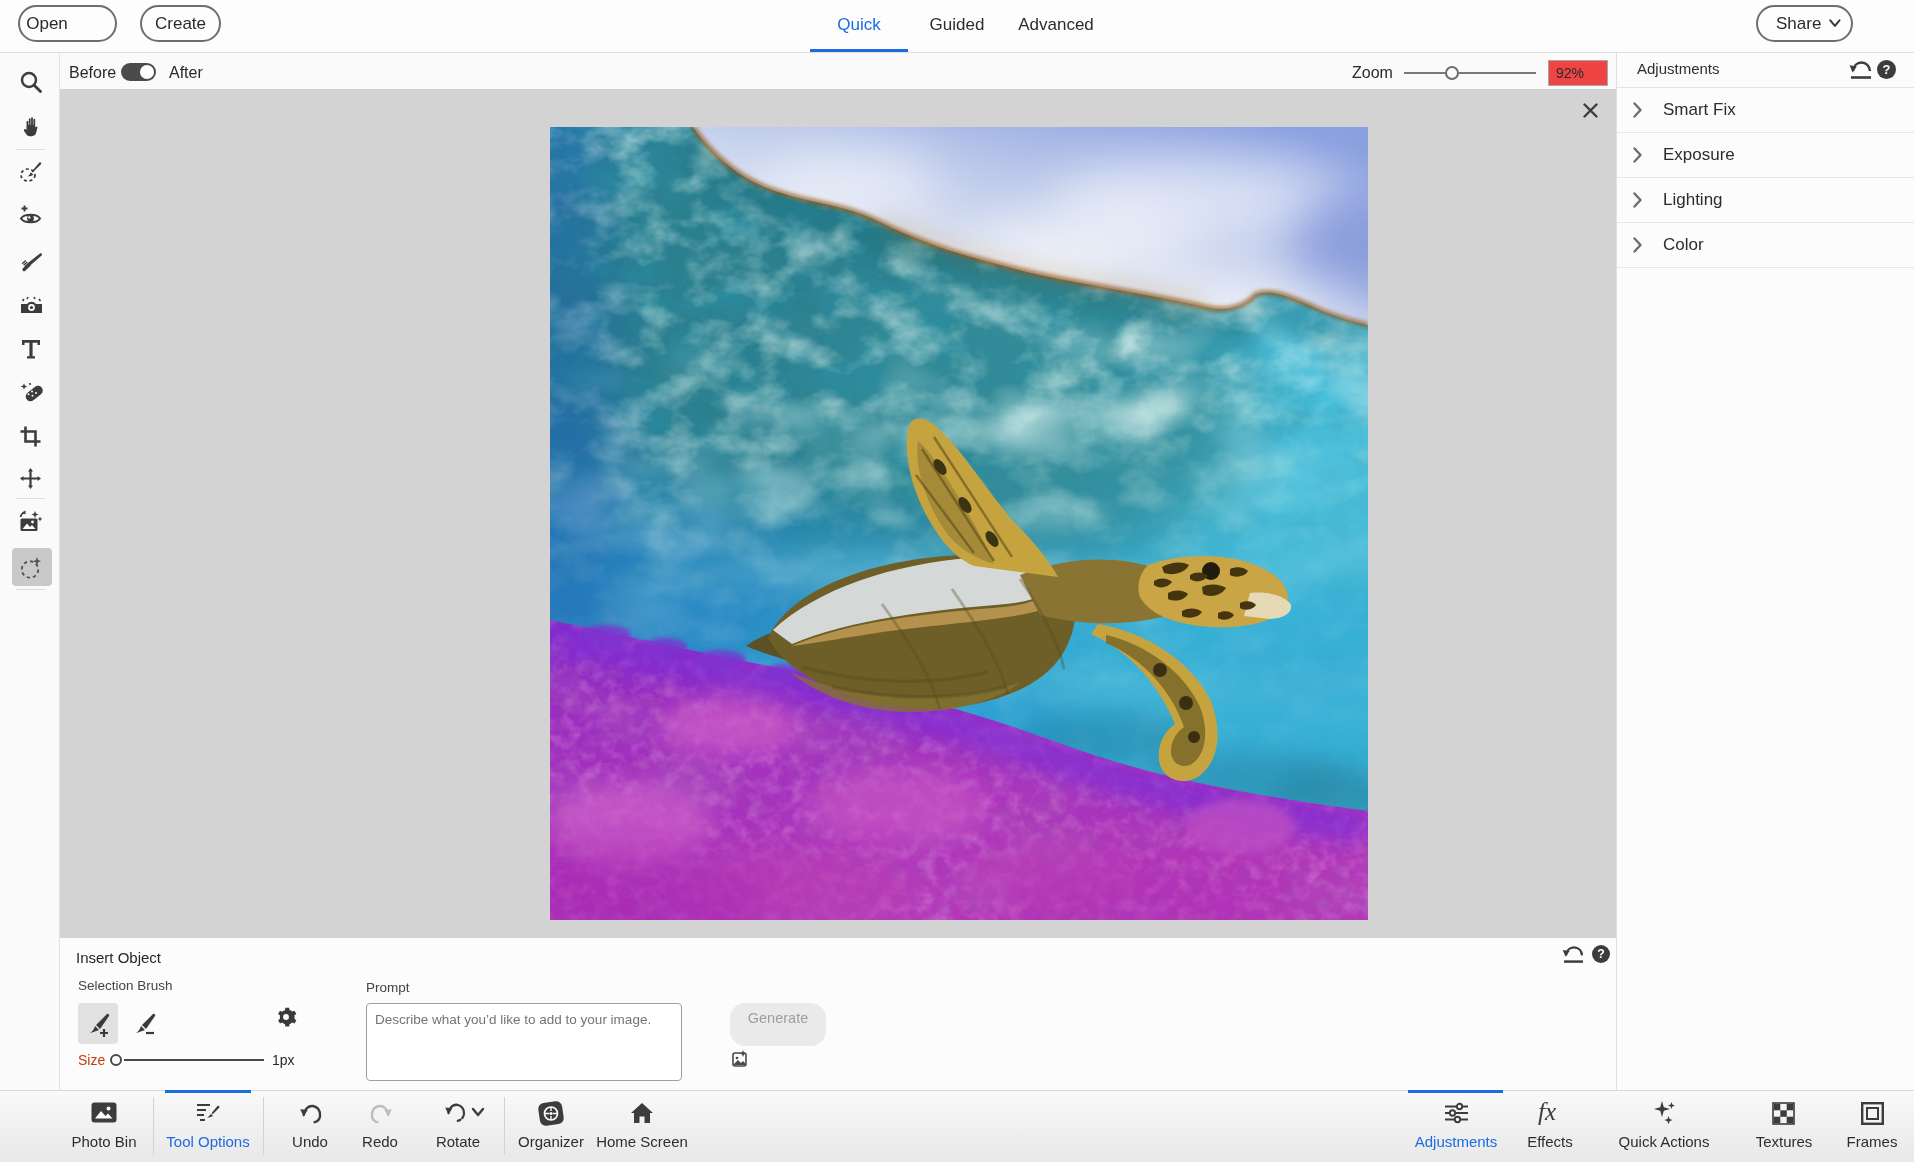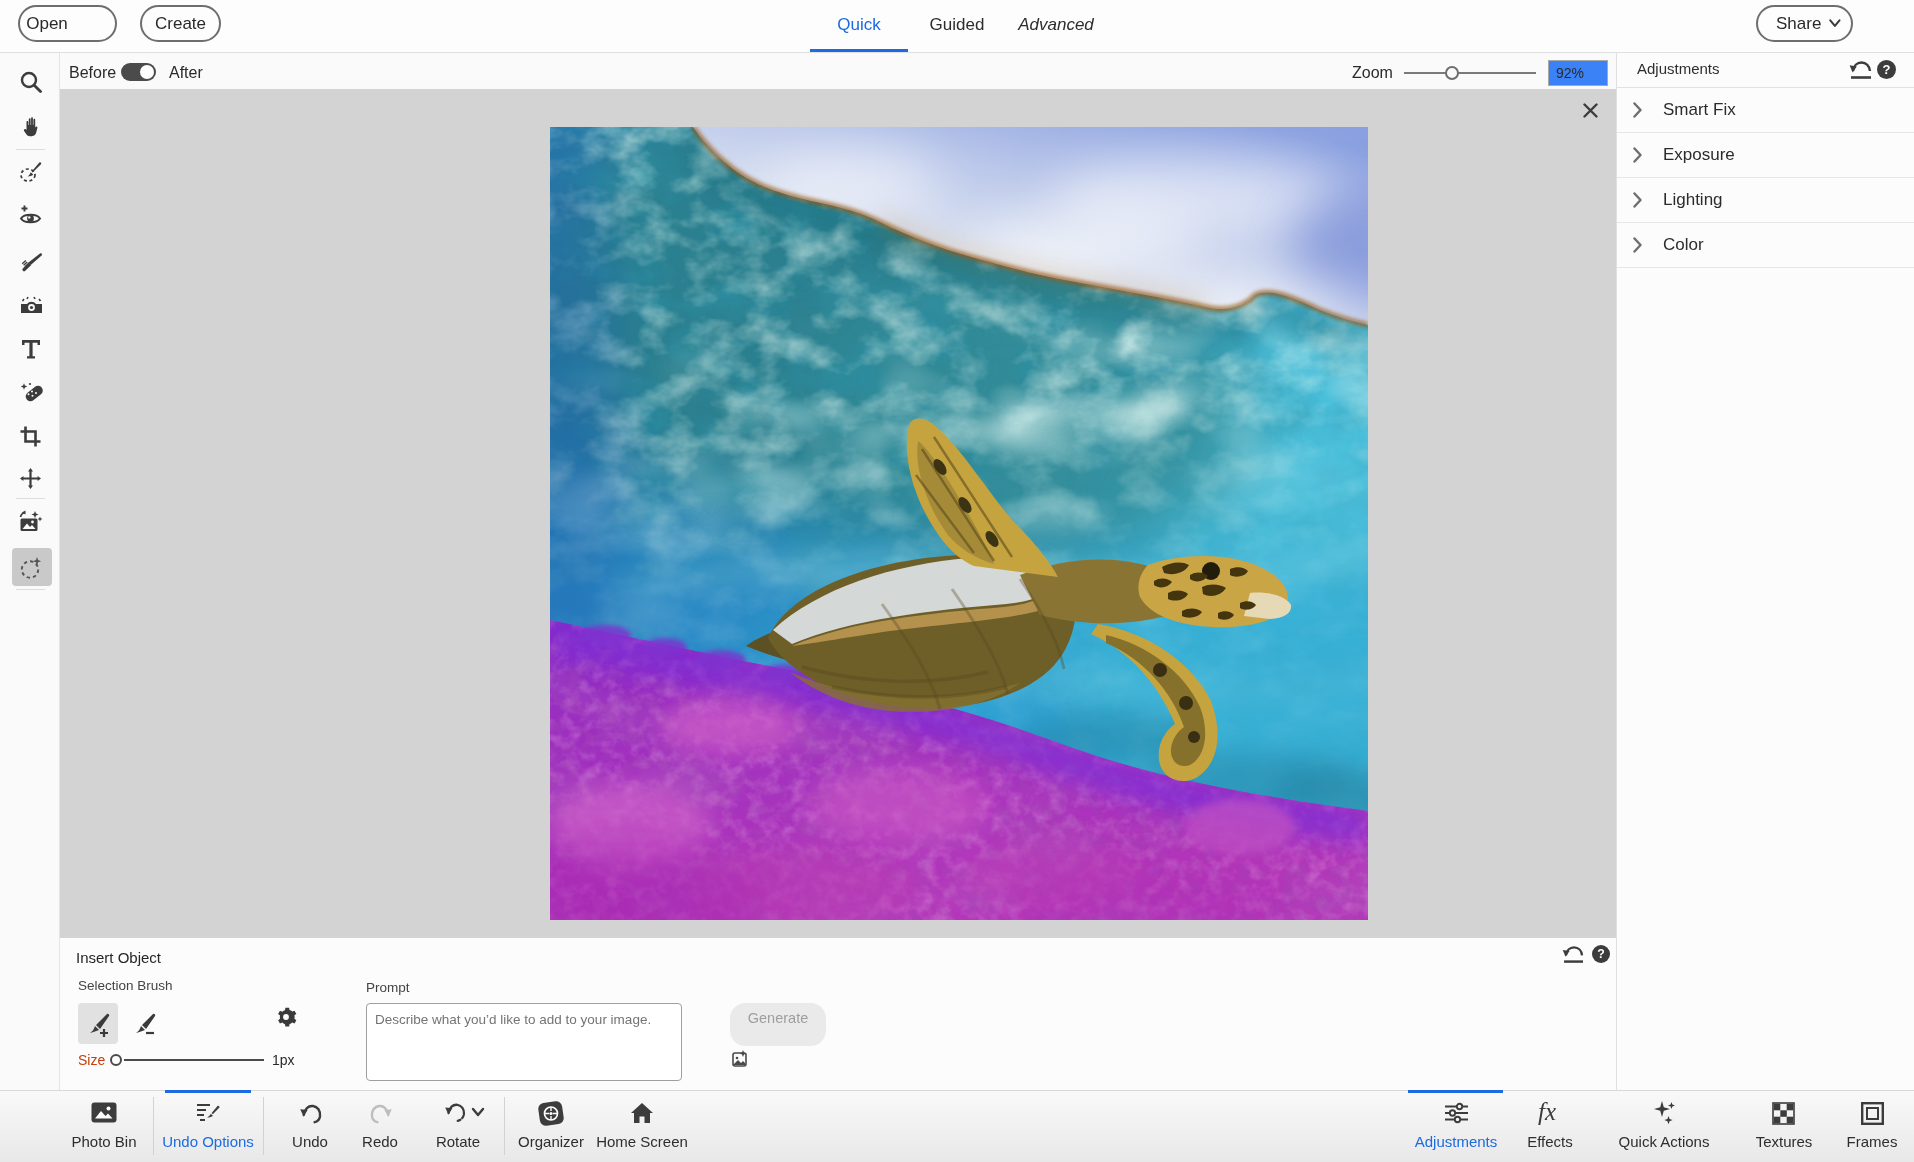--- a/index.html
+++ b/index.html
@@ -53,21 +53,21 @@
   <span style="margin-left:14px;">Open</span>
   <span style="width:1px; height:22px; background:#c4c4c4; margin:0 0 0 15px;"></span>
   <svg width="34" height="12" viewBox="0 0 34 12">
       <path d="M12 2 L17 8 L22 2" fill="none" stroke="#3c3c3c" stroke-width="2.2" stroke-linecap="round" stroke-linejoin="round"></path>
     </svg>
 </div>
 <div class="pillbtn" style="left:140px; width:81px;">Create</div>
 <div id="tabs">
   <div class="tab sel">Quick</div>
   <div class="tab">Guided</div>
-  <div class="tab" style="width:100px;font-style:italic;">Advanced</div>
+  <div class="tab" style="width:100px;">Advanced</div>
 </div>
 <div id="tabunderline"></div>
 <svg class="icn" style="left:1772px; top:13px;" width="22" height="18" viewBox="0 0 22 18">
   <rect x="0" y="0" width="22" height="18" rx="2" fill="#474747"></rect>
   <path d="M1 1.5 L11 9.5 L21 1.5" fill="none" stroke="#fdfdfd" stroke-width="1.6"></path>
   <path d="M1 16.5 L8 10.5 M21 16.5 L14 10.5" fill="none" stroke="#fdfdfd" stroke-width="1.2"></path>
 </svg>
 <div class="pillbtn" style="left:1756px; width:97px;">
   <span style="margin-left:18px;">Share</span>
   <svg width="32" height="12" viewBox="0 0 32 12">
@@ -77,21 +77,21 @@
 
 <div id="row2"></div>
 <div class="abs" style="left:69px; top:64px; font-size:16px; color:#2a2a2a;">Before</div>
 <div class="abs" style="left:121px; top:63px; width:35px; height:18px; background:#4b4b4b; border-radius:9px;">
   <div style="position:absolute; right:2px; top:2px; width:14px; height:14px; background:#fff; border-radius:50%;"></div>
 </div>
 <div class="abs" style="left:169px; top:64px; font-size:16px; color:#2a2a2a;">After</div>
 <div class="abs" style="left:1352px; top:64px; font-size:16px; color:#2a2a2a;">Zoom</div>
 <div class="abs" style="left:1404px; top:72px; width:132px; height:2px; background:#7a7a7a;"></div>
 <div class="abs" style="left:1445px; top:66px; width:14px; height:14px; background:#fafafa; border:2px solid #6e6e6e; border-radius:50%;"></div>
-<div class="abs" style="left:1548px; top:60px; width:60px; height:26px; background:#3b82f6; border:1px solid #a8a8a8; font-size:14px; color:#2a2a2a; line-height:24px; padding-left:7px;">92%</div>
+<div class="abs" style="left:1548px; top:60px; width:60px; height:26px; background:#ef4444; border:1px solid #a8a8a8; font-size:14px; color:#2a2a2a; line-height:24px; padding-left:7px;">92%</div>
 
 <div id="rail"></div>
 <div id="railsel"></div>
 <div id="railicons">
 
 <svg class="icn" style="left:20px; top:71px;" width="22" height="22" viewBox="0 0 22 22">
   <circle cx="9" cy="9" r="7" fill="none" stroke="#3c3c3c" stroke-width="2.4"></circle>
   <path d="M14.2 14.2 L20.5 20.5" stroke="#3c3c3c" stroke-width="2.8" stroke-linecap="round"></path>
 </svg>
 
@@ -444,21 +444,21 @@
   <path d="M2 14 L6 10 L9 13 L11 11 L13 13 L13 15 L2 15 Z" fill="#4a4a4a"></path>
 </svg>
 
 <div id="taskbar"></div>
 <div class="bluetop" style="left:165px; width:86px;"></div>
 <div class="bluetop" style="left:1408px; width:95px;"></div>
 <div class="tdiv" style="left:153px;"></div>
 <div class="tdiv" style="left:263px;"></div>
 <div class="tdiv" style="left:504px;"></div>
 <div class="tlabel" style="left:104px;">Photo Bin</div>
-<div class="tlabel sel" style="left:208px;">Undo Options</div>
+<div class="tlabel sel" style="left:208px;">Tool Options</div>
 <div class="tlabel" style="left:310px;">Undo</div>
 <div class="tlabel" style="left:380px;">Redo</div>
 <div class="tlabel" style="left:458px;">Rotate</div>
 <div class="tlabel" style="left:551px;">Organizer</div>
 <div class="tlabel" style="left:642px;">Home Screen</div>
 <div class="tlabel sel" style="left:1456px;">Adjustments</div>
 <div class="tlabel" style="left:1550px;">Effects</div>
 <div class="tlabel" style="left:1664px;">Quick Actions</div>
 <div class="tlabel" style="left:1784px;">Textures</div>
 <div class="tlabel" style="left:1872px;">Frames</div>

